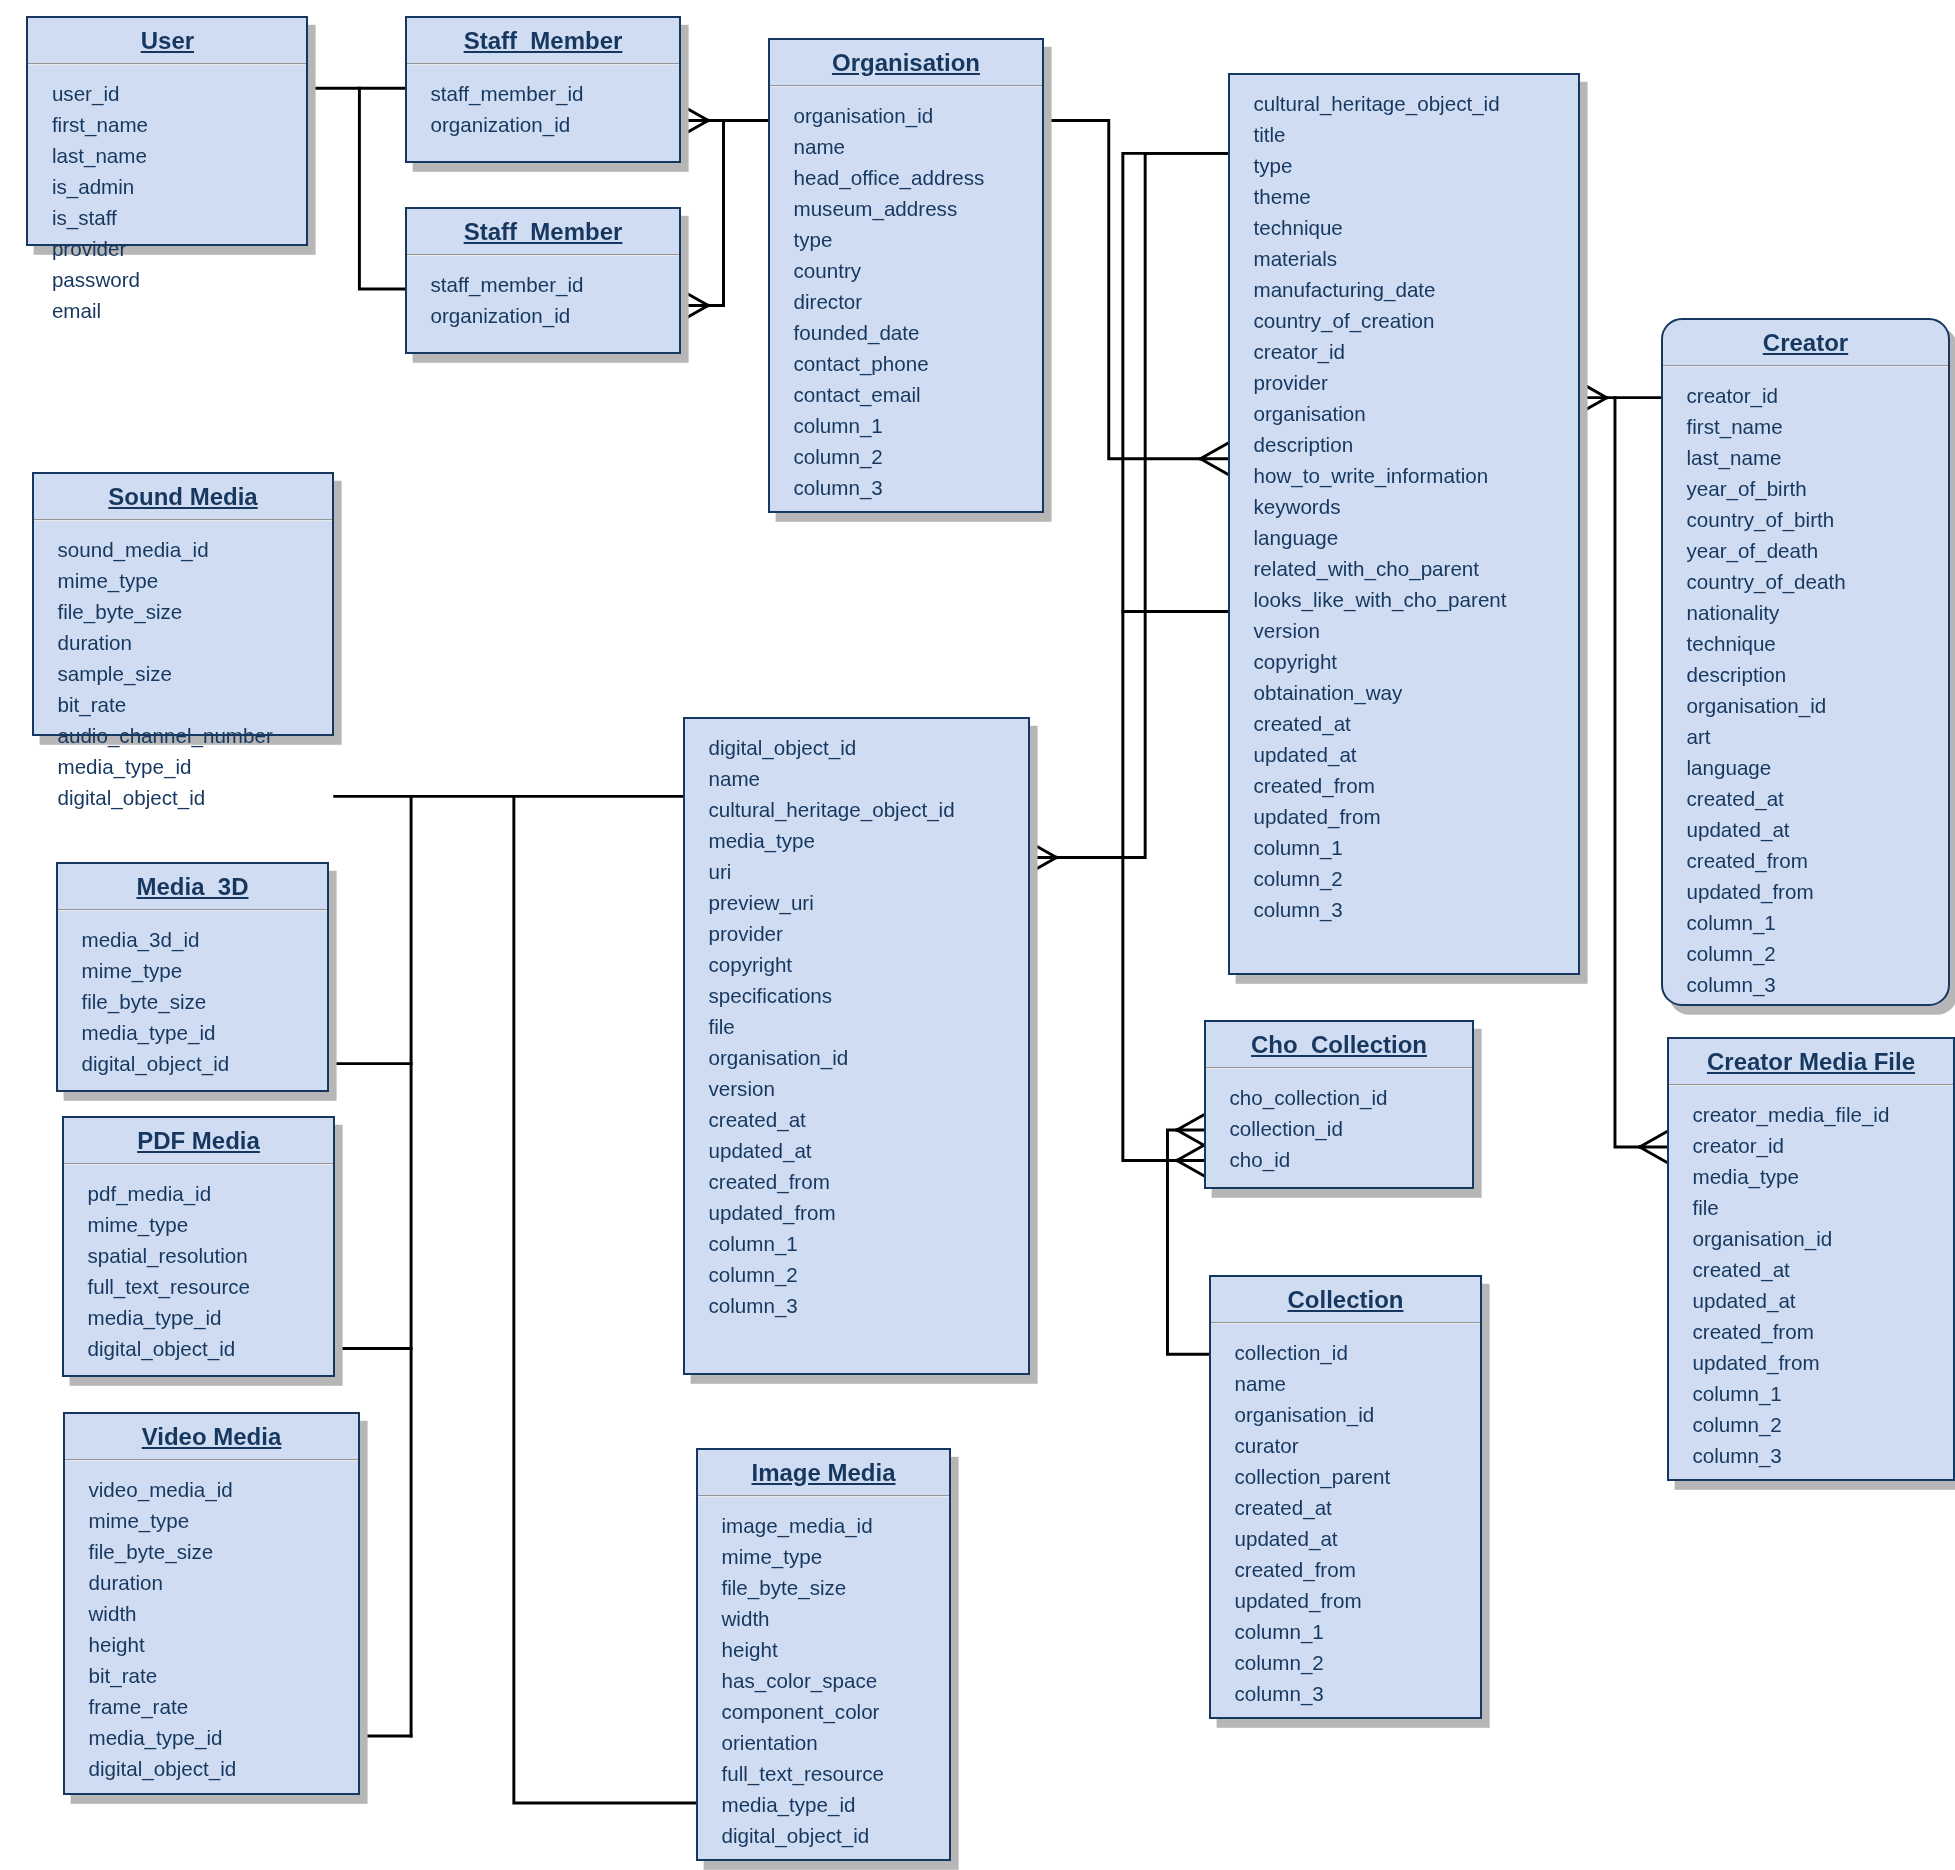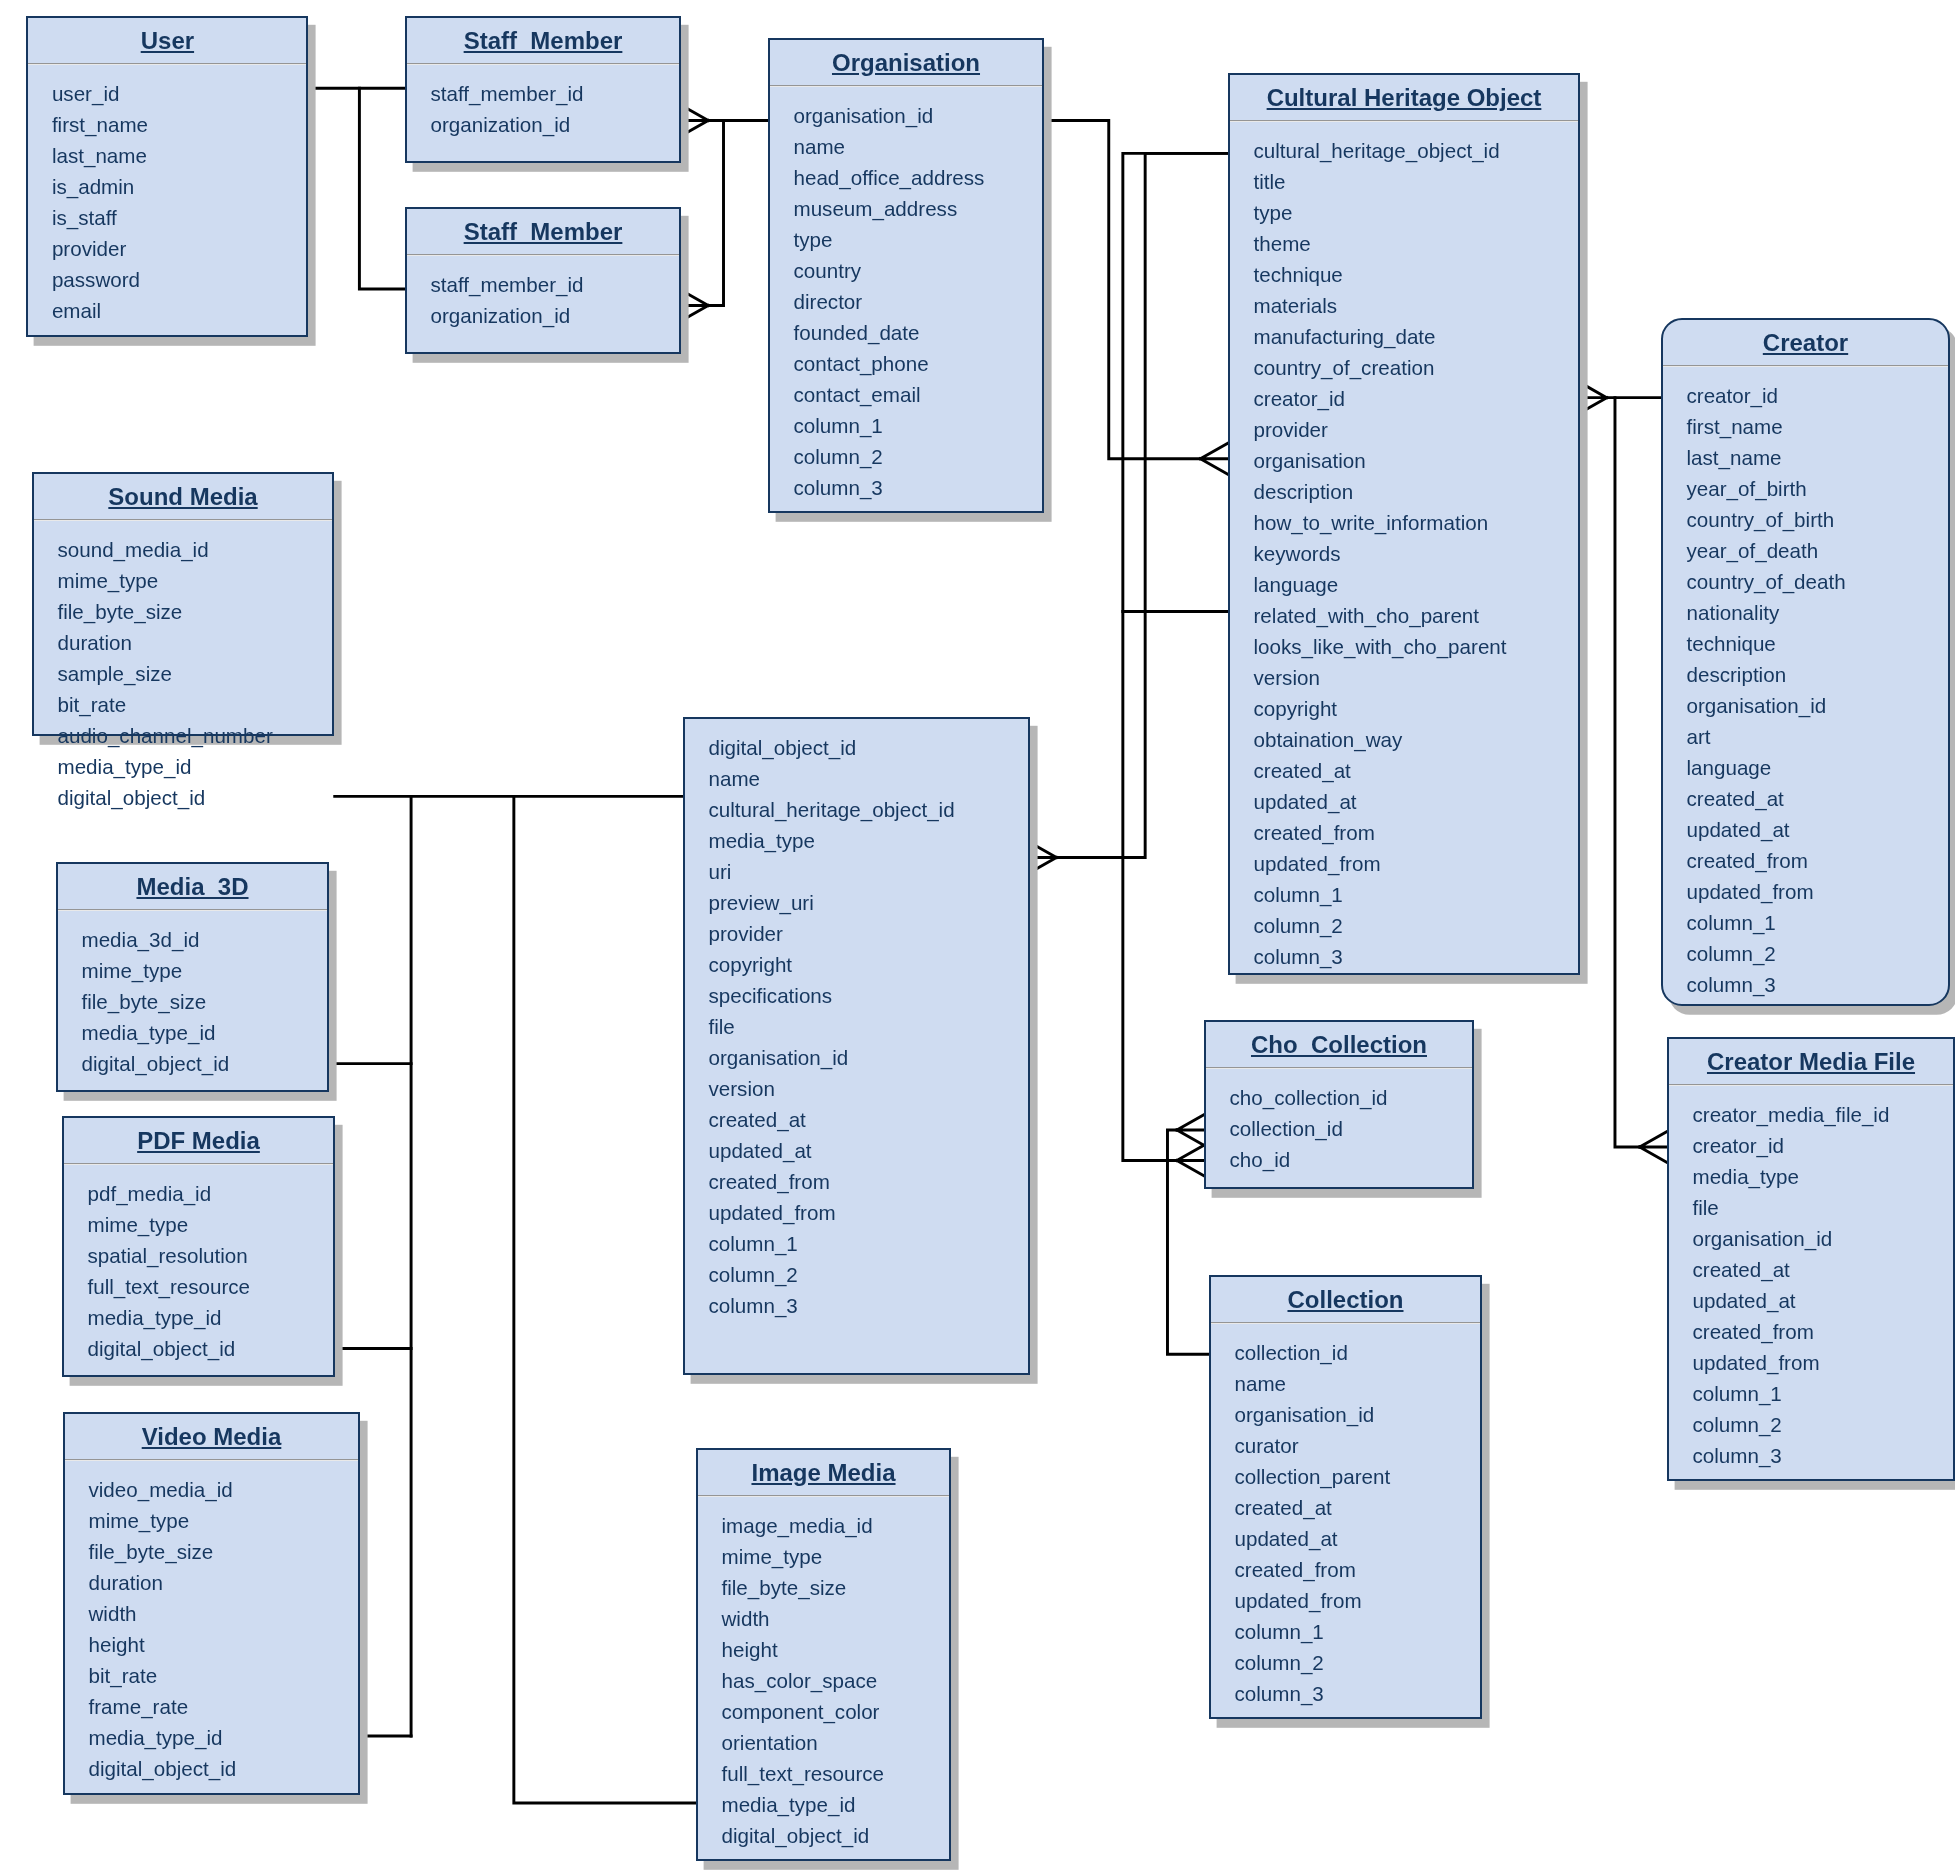--- a/index.html
+++ b/index.html
@@ -69,21 +69,21 @@
       <path d="M 2690 651 L 2736 677 M 2690 677 L 2736 677 M 2690 703 L 2736 677" fill="none" stroke="#000000" stroke-width="5" stroke-linecap="square"></path>
       <polyline points="2750,677 2750,1953 2792,1953" fill="none" stroke="#000000" stroke-width="5" stroke-linecap="square" stroke-linejoin="miter"></polyline>
       <path d="M 2838 1927 L 2792 1953 M 2838 1953 L 2792 1953 M 2838 1979 L 2792 1953" fill="none" stroke="#000000" stroke-width="5" stroke-linecap="square"></path>
       <polyline points="570,1356 1163,1356" fill="none" stroke="#000000" stroke-width="5" stroke-linecap="square" stroke-linejoin="miter"></polyline>
       <polyline points="700,1356 700,2956" fill="none" stroke="#000000" stroke-width="5" stroke-linecap="square" stroke-linejoin="miter"></polyline>
       <polyline points="560,1811 700,1811" fill="none" stroke="#000000" stroke-width="5" stroke-linecap="square" stroke-linejoin="miter"></polyline>
       <polyline points="570,2296 700,2296" fill="none" stroke="#000000" stroke-width="5" stroke-linecap="square" stroke-linejoin="miter"></polyline>
       <polyline points="585,2956 700,2956" fill="none" stroke="#000000" stroke-width="5" stroke-linecap="square" stroke-linejoin="miter"></polyline>
       <polyline points="875,1356 875,3070 1185,3070" fill="none" stroke="#000000" stroke-width="5" stroke-linecap="square" stroke-linejoin="miter"></polyline>
     </svg>
-<div class="entity" style="left: 26.4px; top: 16.4px; width: 282px; height: 321px;">
+<div class="entity" style="left: 26.4px; top: 16.4px; width: 282px; height: 230px;">
       <div class="entity-title">User</div>
       <div class="entity-fields">
         <div class="field-row">user_id</div>
         <div class="field-row">first_name</div>
         <div class="field-row">last_name</div>
         <div class="field-row">is_admin</div>
         <div class="field-row">is_staff</div>
         <div class="field-row">provider</div>
         <div class="field-row">password</div>
         <div class="field-row">email</div>
@@ -115,21 +115,20 @@
         <div class="field-row">director</div>
         <div class="field-row">founded_date</div>
         <div class="field-row">contact_phone</div>
         <div class="field-row">contact_email</div>
         <div class="field-row">column_1</div>
         <div class="field-row">column_2</div>
         <div class="field-row">column_3</div>
       </div>
     </div>
     <div class="entity" style="left: 1228px; top: 73px; width: 352px; height: 902px;">
-      <div class="entity-title">Cultural Heritage Object</div>
       <div class="entity-fields">
         <div class="field-row">cultural_heritage_object_id</div>
         <div class="field-row">title</div>
         <div class="field-row">type</div>
         <div class="field-row">theme</div>
         <div class="field-row">technique</div>
         <div class="field-row">materials</div>
         <div class="field-row">manufacturing_date</div>
         <div class="field-row">country_of_creation</div>
         <div class="field-row">creator_id</div>

